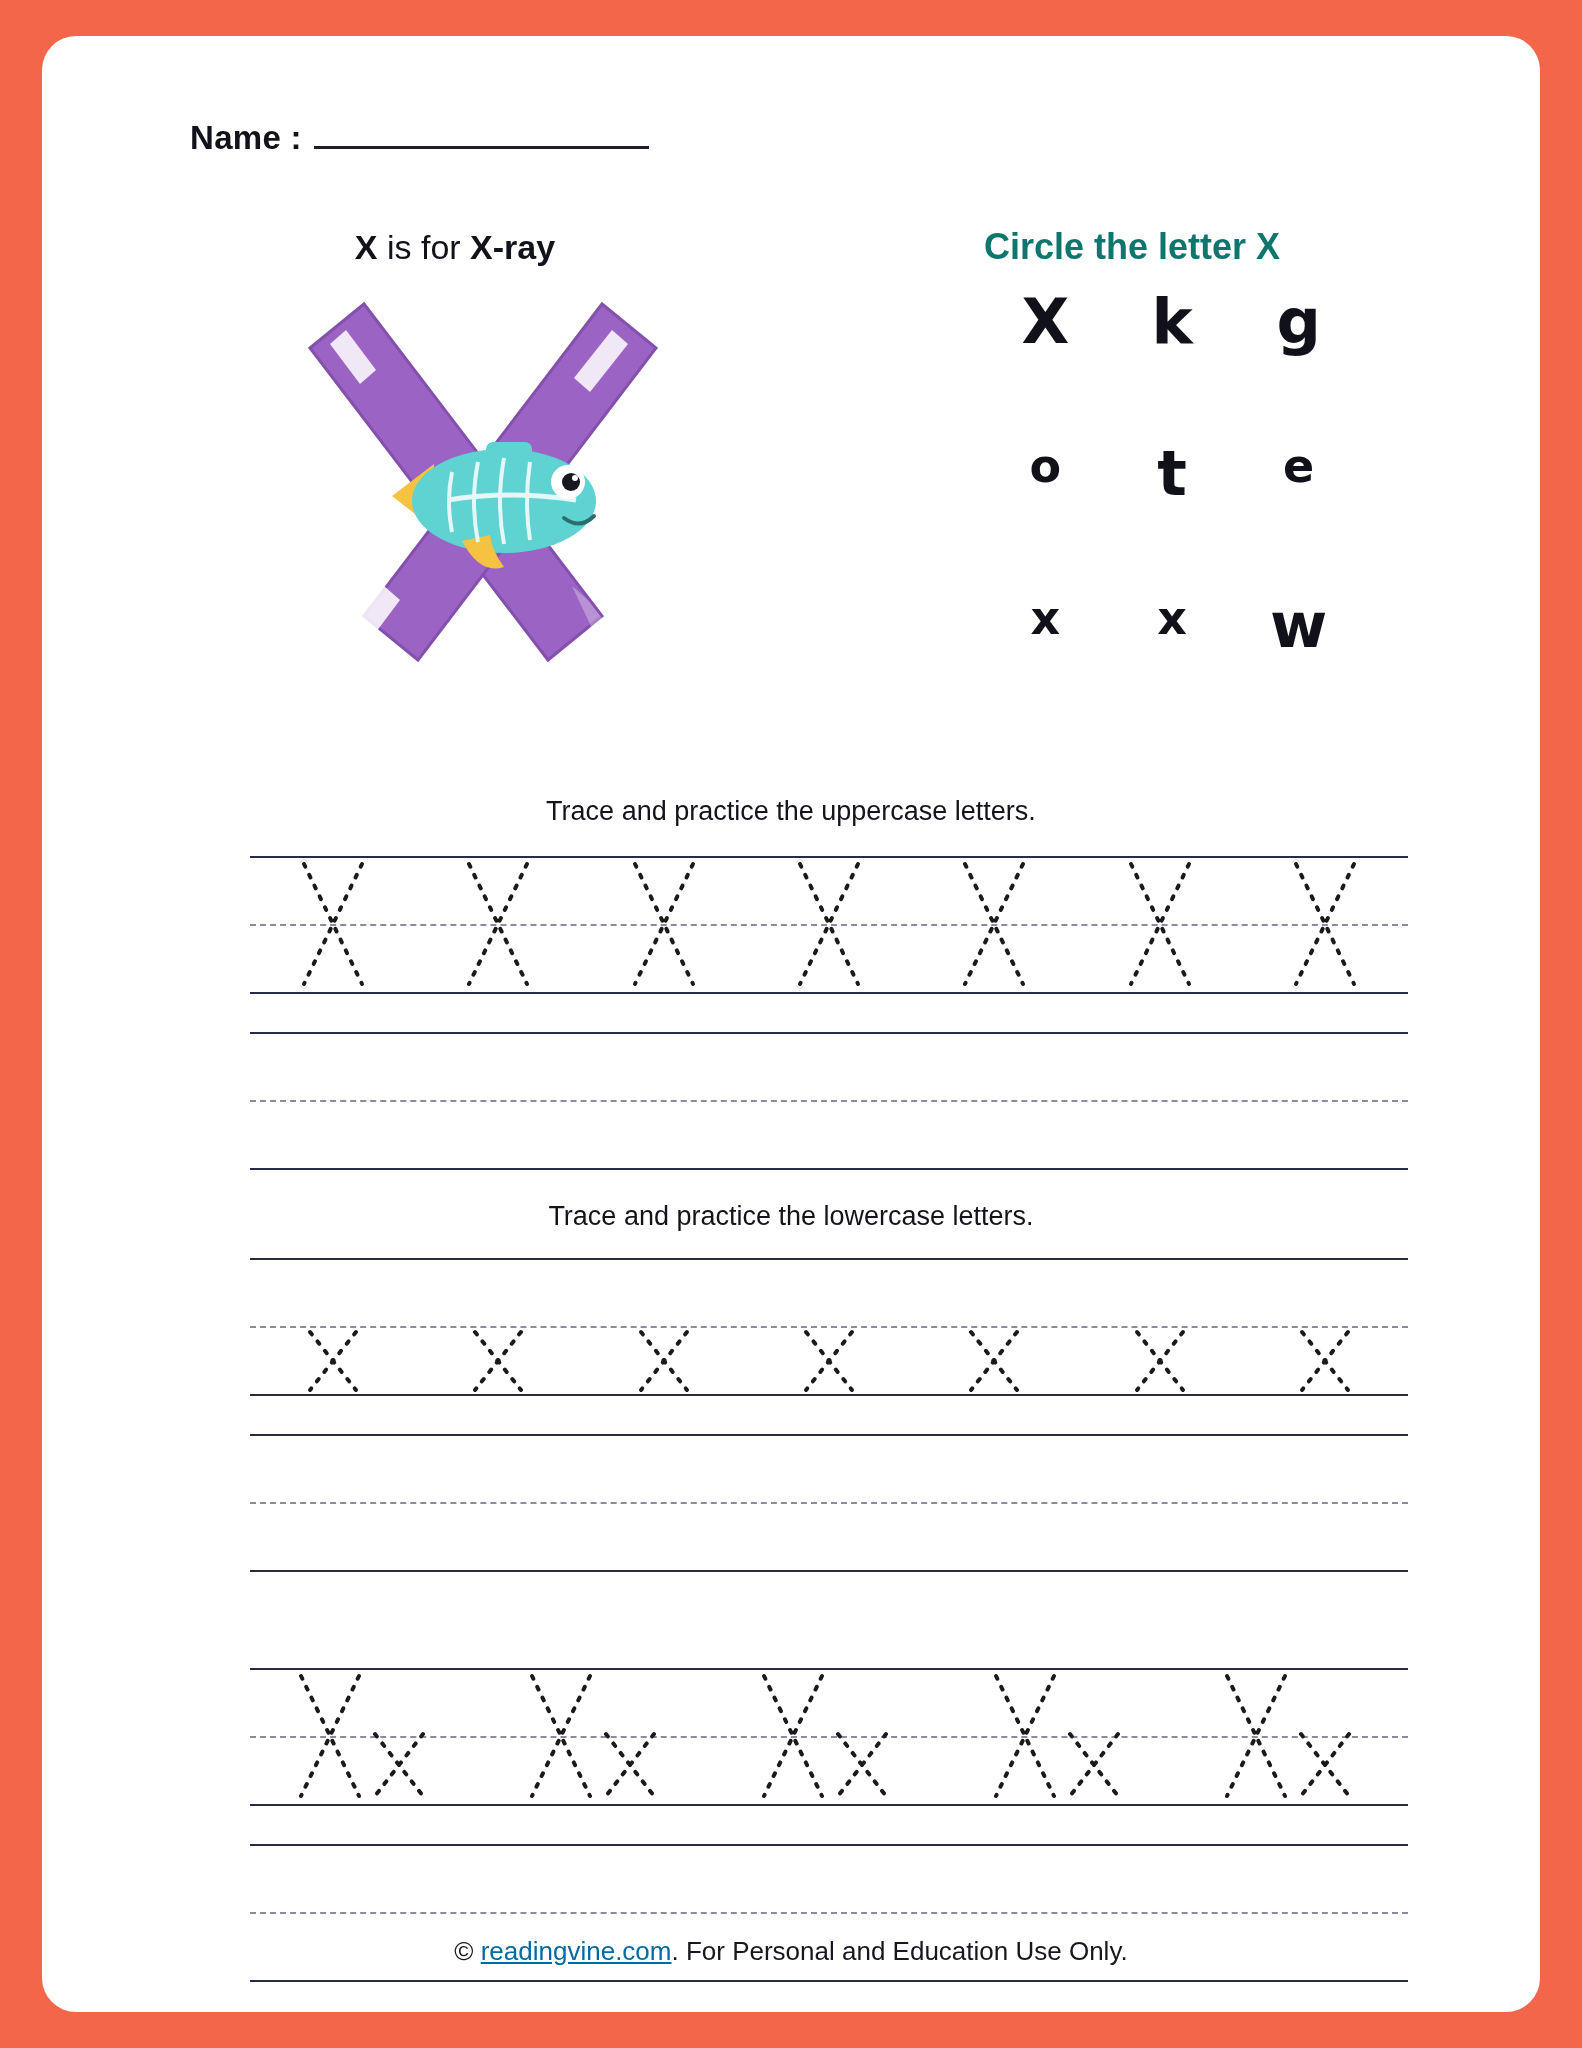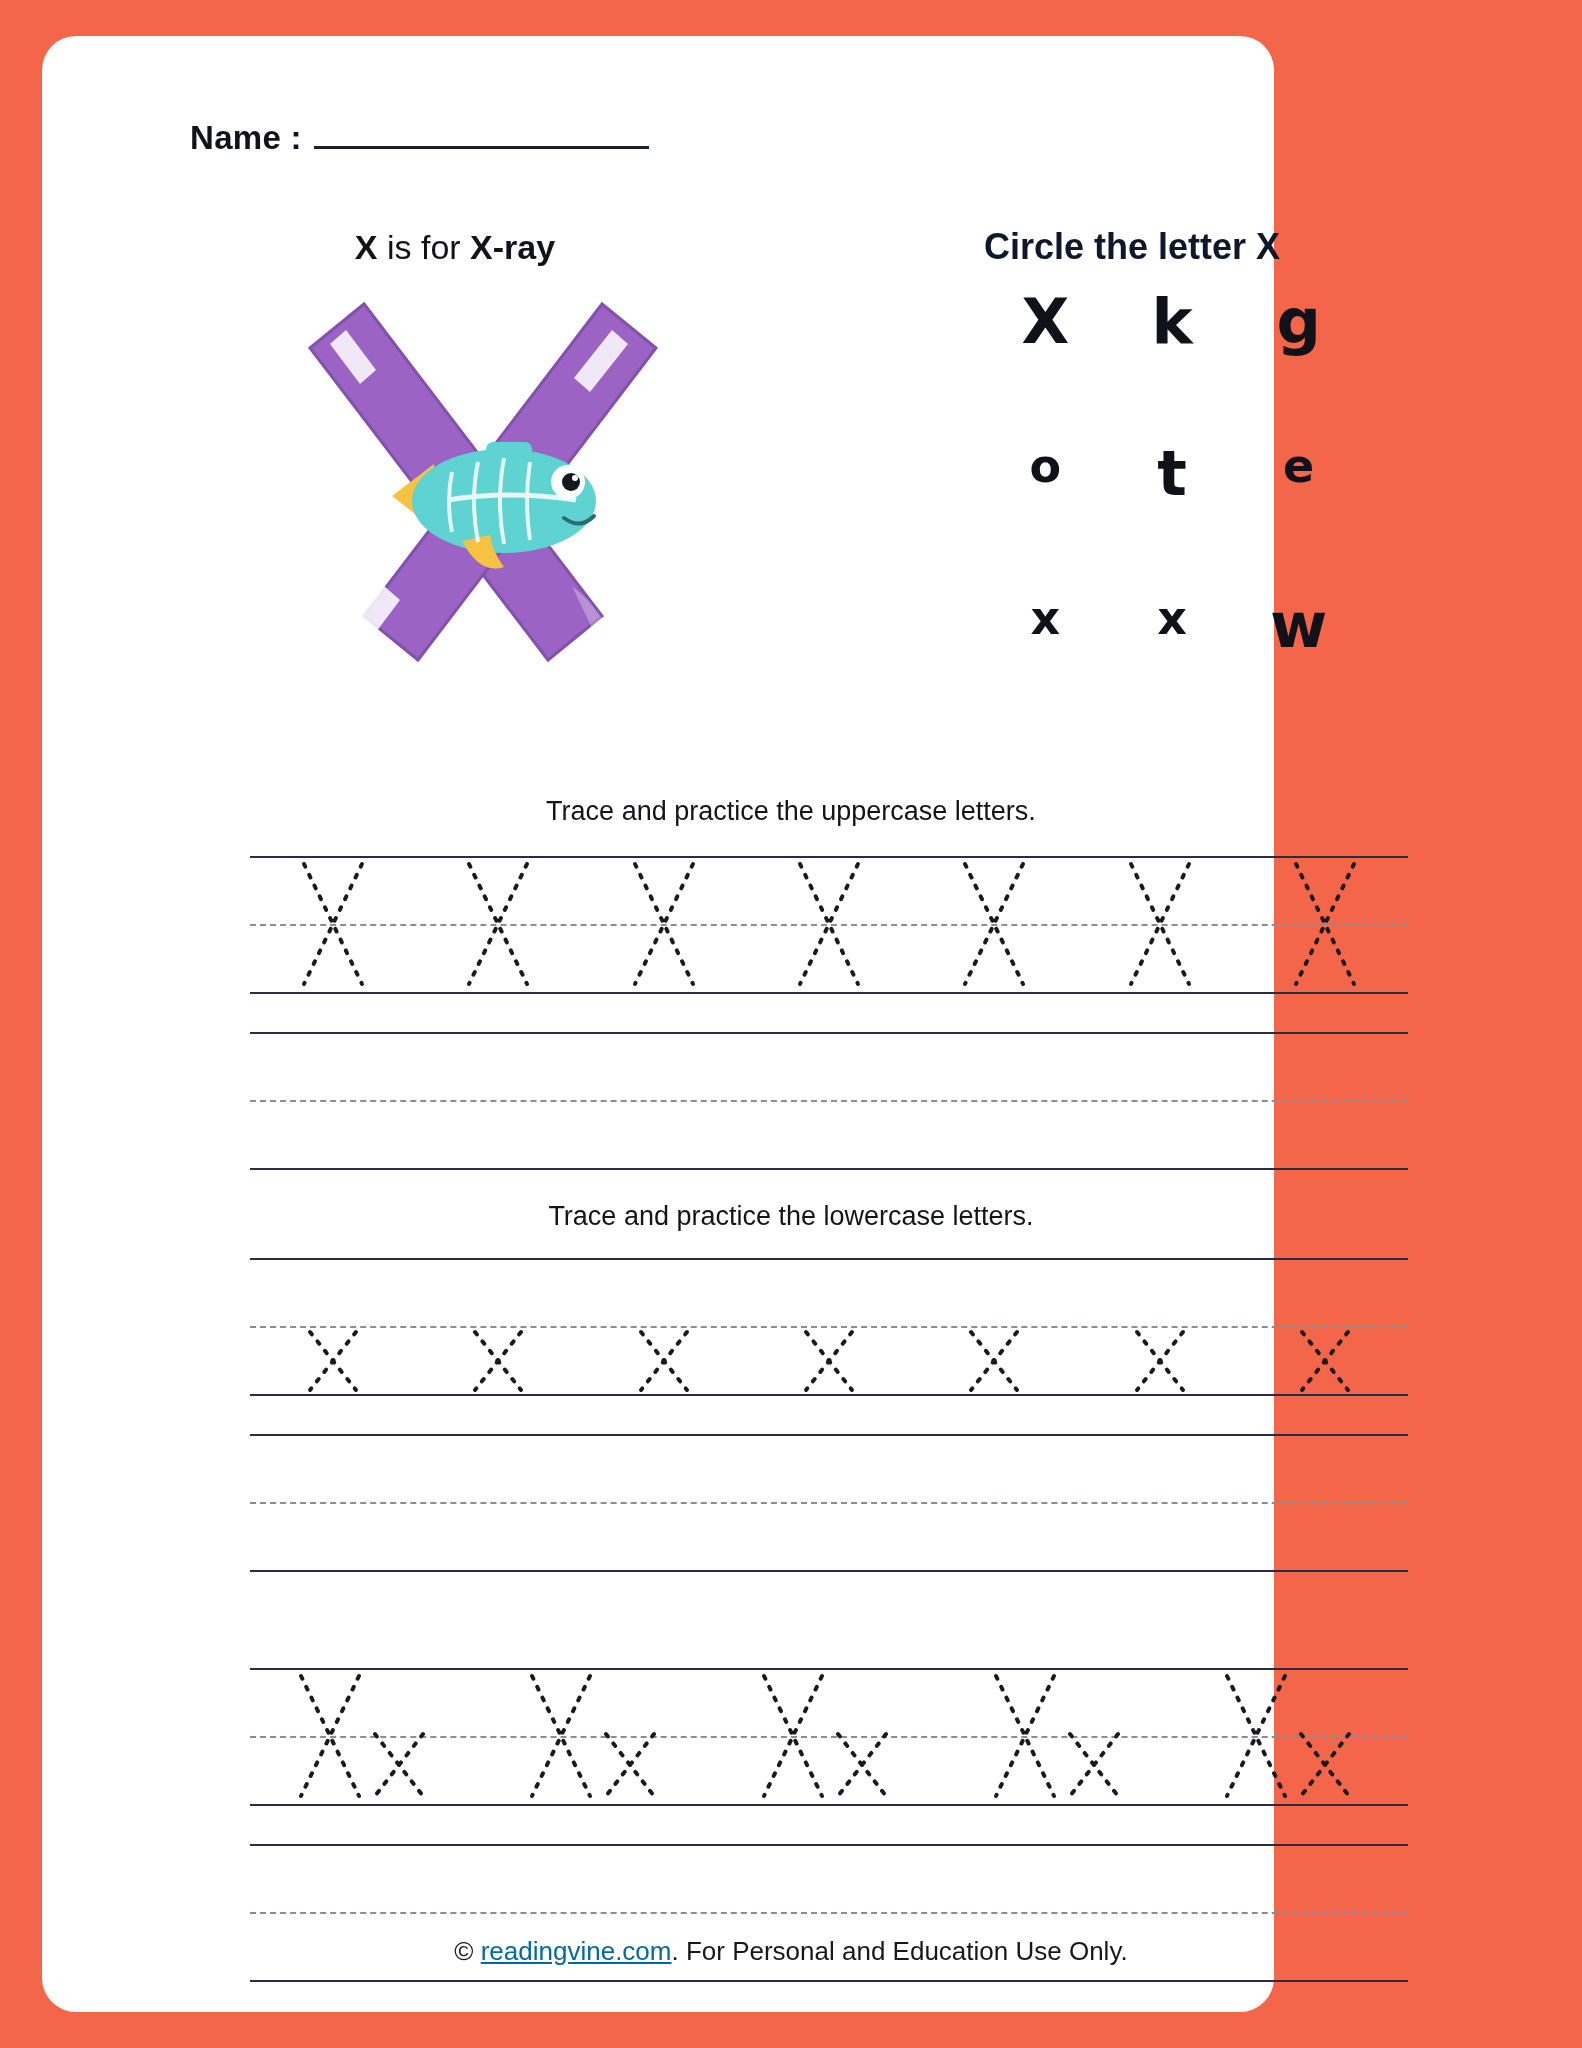--- a/index.html
+++ b/index.html
@@ -17,21 +17,21 @@
     position: relative;
     width: 1582px;
     height: 2048px;
     background: #f4664a;
     box-sizing: border-box;
   }
   #sheet {
     position: absolute;
     left: 42px;
     top: 36px;
-    width: 1232px;
+    width: 1498px;
     height: 1976px;
     background: #ffffff;
     border-radius: 34px;
     box-sizing: border-box;
   }
 
   
   .name-row {
     position: absolute;
     left: 148px;
@@ -75,21 +75,21 @@
 
   
   .circle-title {
     position: absolute;
     left: 880px;
     top: 190px;
     width: 420px;
     text-align: center;
     font-size: 36px;
     font-weight: bold;
-    color: #0f172a;
+    color: #0f766e;
   }
   .letter-grid {
     position: absolute;
     left: 940px;
     top: 255px;
     width: 380px;
     display: grid;
     grid-template-columns: repeat(3, 1fr);
     grid-row-gap: 90px;
     text-align: center;

